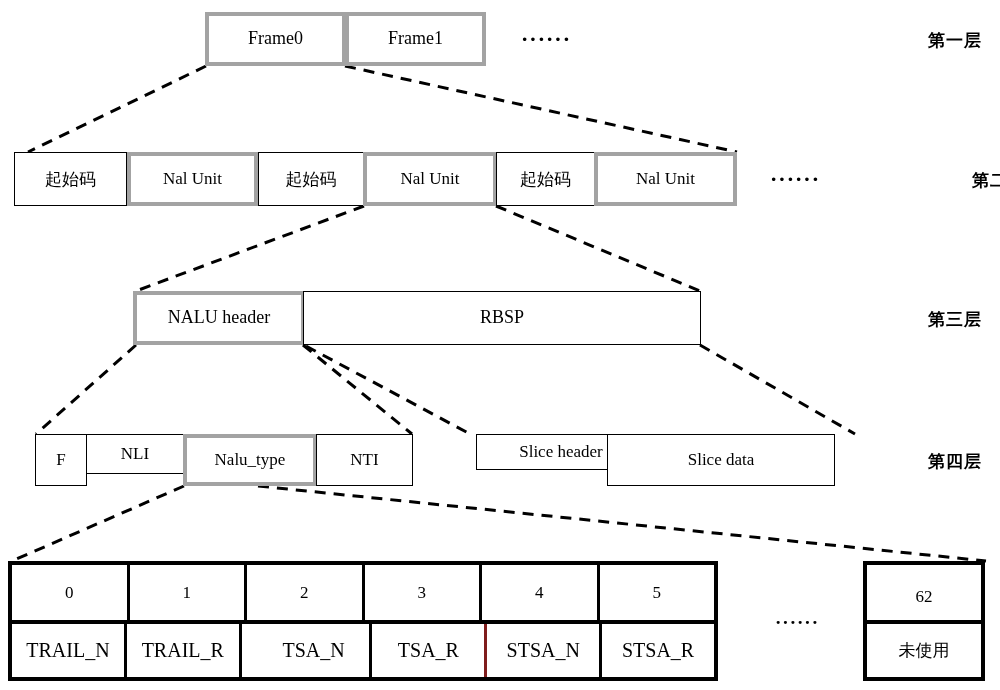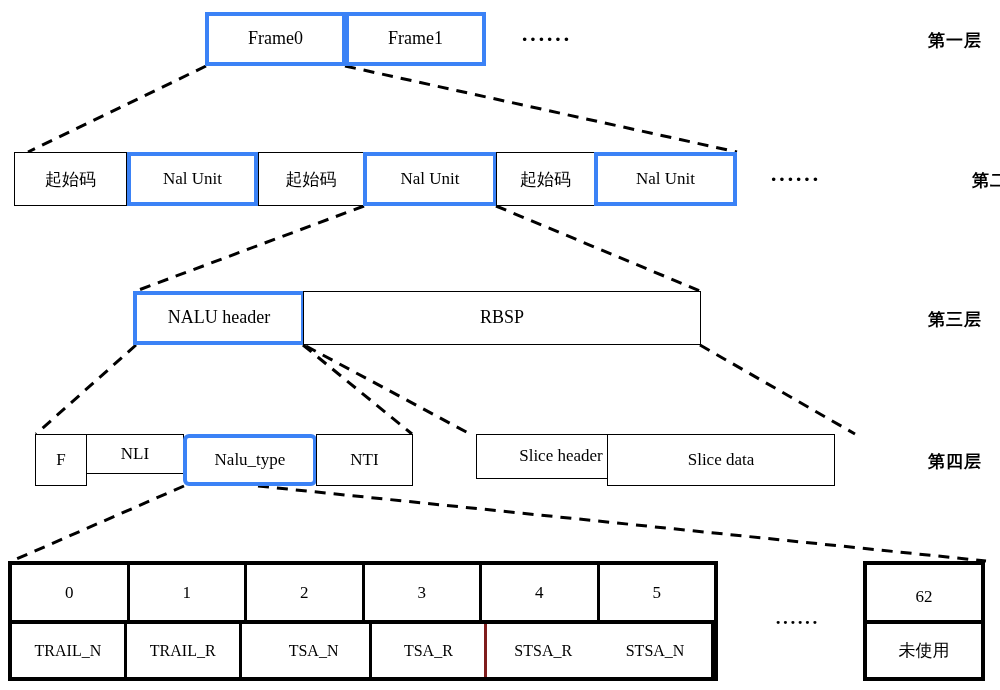--- a/index.html
+++ b/index.html
@@ -32,21 +32,21 @@
     background: #ffffff;
     border: 1px solid #000000;
     display: flex;
     align-items: center;
     justify-content: center;
     text-align: center;
     line-height: 1.1;
     white-space: nowrap;
   }
   .bold-box {
-    border: 4px solid #3b82f6;
+    border: 4px solid #a3a3a3;
   }
   .thin-box {
     border: 1.5px solid #000000;
   }
   .cell {
     position: absolute;
     box-sizing: border-box;
     background: #ffffff;
     display: flex;
     align-items: center;
@@ -69,21 +69,21 @@
     line-height: 1;
     white-space: nowrap;
     font-family: "Liberation Serif", serif;
     font-weight: bold;
   }
   .cn {
     font-family: "DejaVu Sans", "Liberation Sans", sans-serif;
   }
   .t18 { font-size: 18px; }
   .t17 { font-size: 17px; }
-  .t16 { font-size: 16px; }
+  .t16 { font-size: 20px; }
 </style>
 </head>
 <body>
 
 <div id="stage">
 
   <svg class="wires" viewBox="0 0 1000 690">
     <g stroke="#000000" stroke-width="3" fill="none" stroke-dasharray="11,8" stroke-linecap="butt">
 
       <line x1="206" y1="66" x2="28" y2="152"></line>
@@ -140,28 +140,28 @@
     <span>RBSP</span>
   </div>
   <div class="layer-label cn" style="left:928px; top:308px;">第三层</div>
 
   <div class="box thin-box t17" style="left:35px; top:434px; width:52px; height:52px;">
     <span>F</span>
   </div>
   <div class="box thin-box t17" style="left:86px; top:434px; width:98px; height:40px;font-family:Liberation Serif, serif;">
     <span>NLI</span>
   </div>
-  <div class="box bold-box t17" style="left:183px; top:434px; width:134px; height:52px;border-radius:6px;">
+  <div class="box bold-box t17" style="left:183px; top:434px; width:134px; height:52px;">
     <span>Nalu_type</span>
   </div>
   <div class="box thin-box t17" style="left:316px; top:434px; width:97px; height:52px;">
     <span>NTI</span>
   </div>
 
-  <div class="box thin-box t17" style="left:476px; top:434px; width:138px; height:45px;padding-left:32px;">
+  <div class="box thin-box t17" style="left:476px; top:434px; width:138px; height:36px;padding-left:32px;">
     <span>Slice header</span>
   </div>
   <div class="box thin-box t17" style="left:607px; top:434px; width:228px; height:52px;">
     <span>Slice data</span>
   </div>
   <div class="layer-label cn" style="left:928px; top:450px;">第四层</div>
 
   <div style="position:absolute; left:8px; top:561px; width:710px; height:120px; box-sizing:border-box; border:4px solid #000000; background:#ffffff;">
     <div style="position:absolute; left:0; top:0; width:100%; height:55px; display:flex;">
       <div class="cell t17" style="position:relative; flex:1 1 0; border-right:3px solid #000000;">
@@ -190,25 +190,25 @@
       </div>
       <div class="cell t16" style="position:relative; flex:1 1 0; border-right:3px solid #000000;">
         <span>TRAIL_R</span>
       </div>
       <div class="cell t16" style="position:relative; flex:1 1 0; border-right:3px solid #000000;padding-left:16px;">
         <span>TSA_N</span>
       </div>
       <div class="cell t16" style="position:relative; flex:1 1 0; border-right:3px solid #7f1d1d;">
         <span>TSA_R</span>
       </div>
+      <div class="cell t16" style="position:relative; flex:1 1 0; border-right:3px solid #000000;">
+        <span>STSA_N</span>
+      </div>
       <div class="cell t16" style="position:relative; flex:1 1 0;">
         <span>STSA_R</span>
-      </div>
-      <div class="cell t16" style="position:relative; flex:1 1 0; border-right:3px solid #000000;">
-        <span>STSA_N</span>
       </div>
     </div>
   </div>
 
   <div class="dots" style="left:775px; top:613px; font-size:19px;">······</div>
 
   <div style="position:absolute; left:863px; top:561px; width:122px; height:120px; box-sizing:border-box; border:4px solid #000000; background:#ffffff;">
     <div class="cell t17" style="left:0; top:0; width:100%; height:63px;">
       <span>62</span>
     </div>

